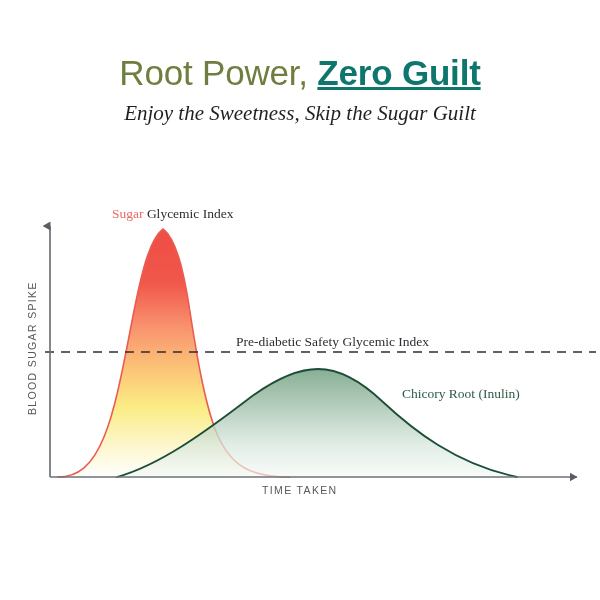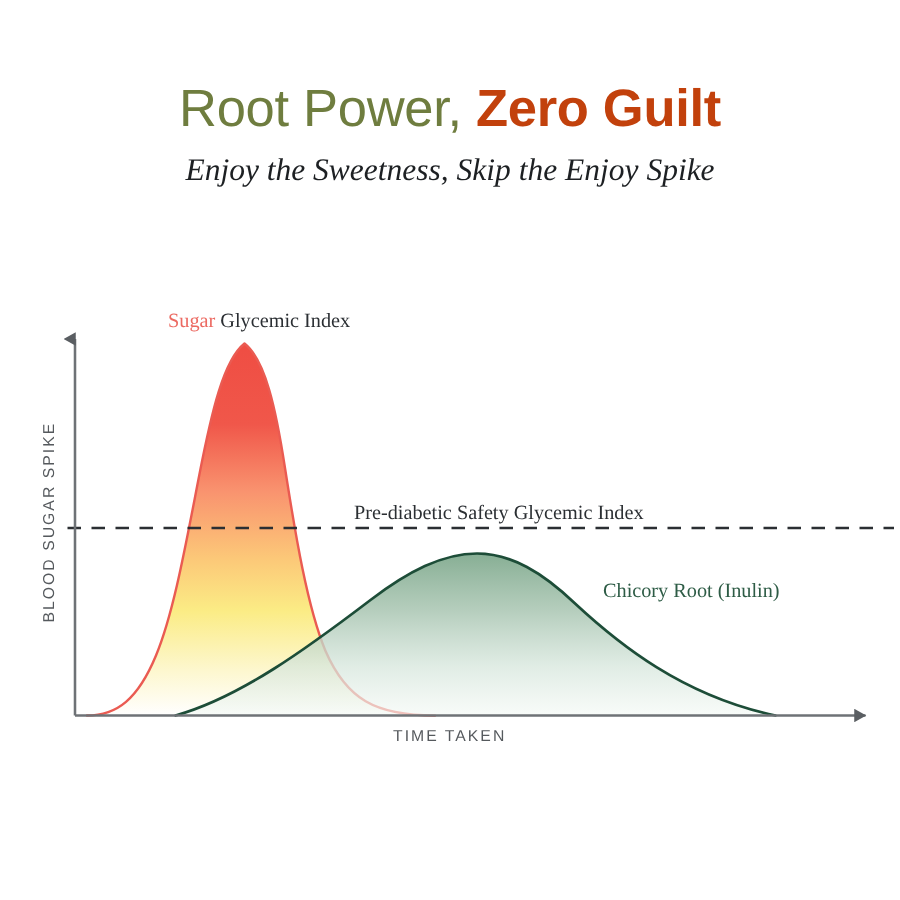--- a/index.html
+++ b/index.html
@@ -34,22 +34,23 @@
     font-size: 35px;
     line-height: 42px;
     letter-spacing: -0.2px;
     white-space: nowrap;
   }
   .title .t-light {
     color: #6f7d3f;
     font-weight: 400;
   }
   .title .t-bold {
-    color: #c2410c;
+    color: #0f766e;
     font-weight: 700;
+    text-decoration: underline;
   }
   .subtitle {
     margin-top: 7px;
     font-family: "Liberation Serif", serif;
     font-style: italic;
     font-size: 21px;
     line-height: 25px;
     color: #1d2023;
     white-space: nowrap;
   }
@@ -93,21 +94,21 @@
 </style>
 </head>
 <body>
 
 <div id="page">
 
   <div class="header">
     <div class="title">
       <span class="t-light">Root Power, </span><span class="t-bold">Zero Guilt</span>
     </div>
-    <div class="subtitle">Enjoy the Sweetness, Skip the Enjoy Spike</div>
+    <div class="subtitle">Enjoy the Sweetness, Skip the Sugar Guilt</div>
   </div>
 
   <div class="chart-wrap">
     <svg class="chart" viewBox="0 0 600 600" xmlns="http://www.w3.org/2000/svg">
       <defs>
 
         <linearGradient id="sugarGrad" x1="0" y1="228" x2="0" y2="477" gradientUnits="userSpaceOnUse">
           <stop offset="0%" stop-color="#ef4d43" stop-opacity="1"></stop>
           <stop offset="22%" stop-color="#f0574a" stop-opacity="1"></stop>
           <stop offset="40%" stop-color="#f9936f" stop-opacity="1"></stop>

